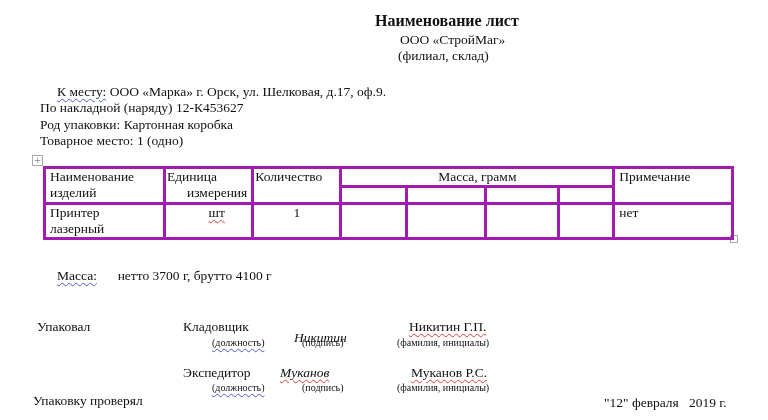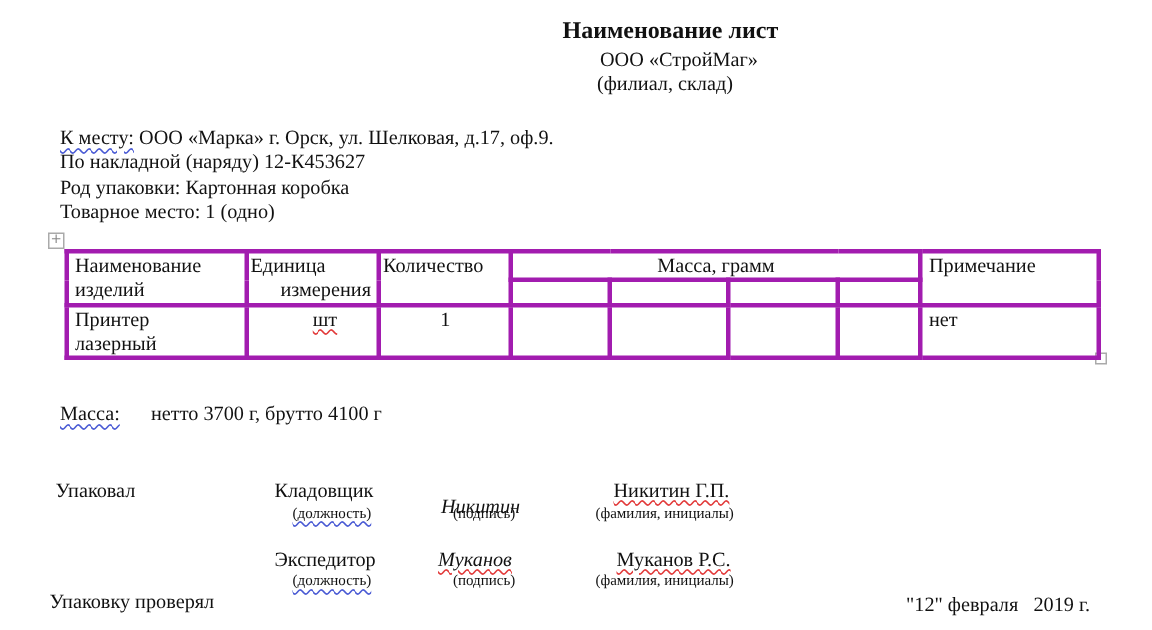--- a/index.html
+++ b/index.html
@@ -5,21 +5,21 @@
     html, body { margin: 0; padding: 0; }
     body {
       width: 768px; height: 420px; position: relative; overflow: hidden;
       background: #ffffff; color: #111;
       font-family: "Liberation Serif", "DejaVu Serif", serif;
       font-size: 13.5px;
     }
     .abs { position: absolute; white-space: nowrap; }
     .center { text-align: center; }
     .spell-red { text-decoration: underline wavy #e23a3a; text-decoration-thickness: 1px; text-underline-offset: 2px; }
-    .spell-blue { text-decoration: underline wavy #4a5bd4; text-decoration-thickness: 1px; text-underline-offset: 2px; }
+    .spell-blue { text-decoration: underline wavy #4a5bd4; text-decoration-thickness: 1px; text-underline-offset: 2px; margin-left: 17px; }
     .small { font-size: 10px; }
     .italic { font-style: italic; }
 
     .tbl-wrap { position: absolute; left: 43px; top: 166px; }
     table.grid { border-collapse: collapse; table-layout: fixed; }
     table.grid td {
       border: 3px solid #a21caf; padding: 0 4px; vertical-align: top;
       font-size: 13.5px; line-height: 16px; overflow: hidden;
     }
     .move-handle {
@@ -118,21 +118,21 @@
 <div class="abs" style="left:409px; top:319px;">
   <span class="spell-red">Никитин Г.П.</span>
 </div>
 <div class="abs small" style="left:397px; top:337px;">(фамилия, инициалы)</div>
 
 <div class="abs" style="left:33px; top:365px;margin-top:28px;">Упаковку проверял</div>
 <div class="abs" style="left:183px; top:365px;">Экспедитор</div>
 <div class="abs small" style="left:195px; top:382px;">
   <span class="spell-blue">(должность)</span>
 </div>
-<div class="abs italic" style="left:292px; top:365px;">
+<div class="abs italic" style="left:280px; top:365px;">
   <span class="spell-red">Муканов</span>
 </div>
 <div class="abs small" style="left:302px; top:382px;">(подпись)</div>
 <div class="abs" style="left:411px; top:365px;">
   <span class="spell-red">Муканов Р.С.</span>
 </div>
 <div class="abs small" style="left:397px; top:382px;">(фамилия, инициалы)</div>
 
 <div class="abs" style="left:604px; top:395px; white-space:pre;">"12" февраля   2019 г.</div>
 

